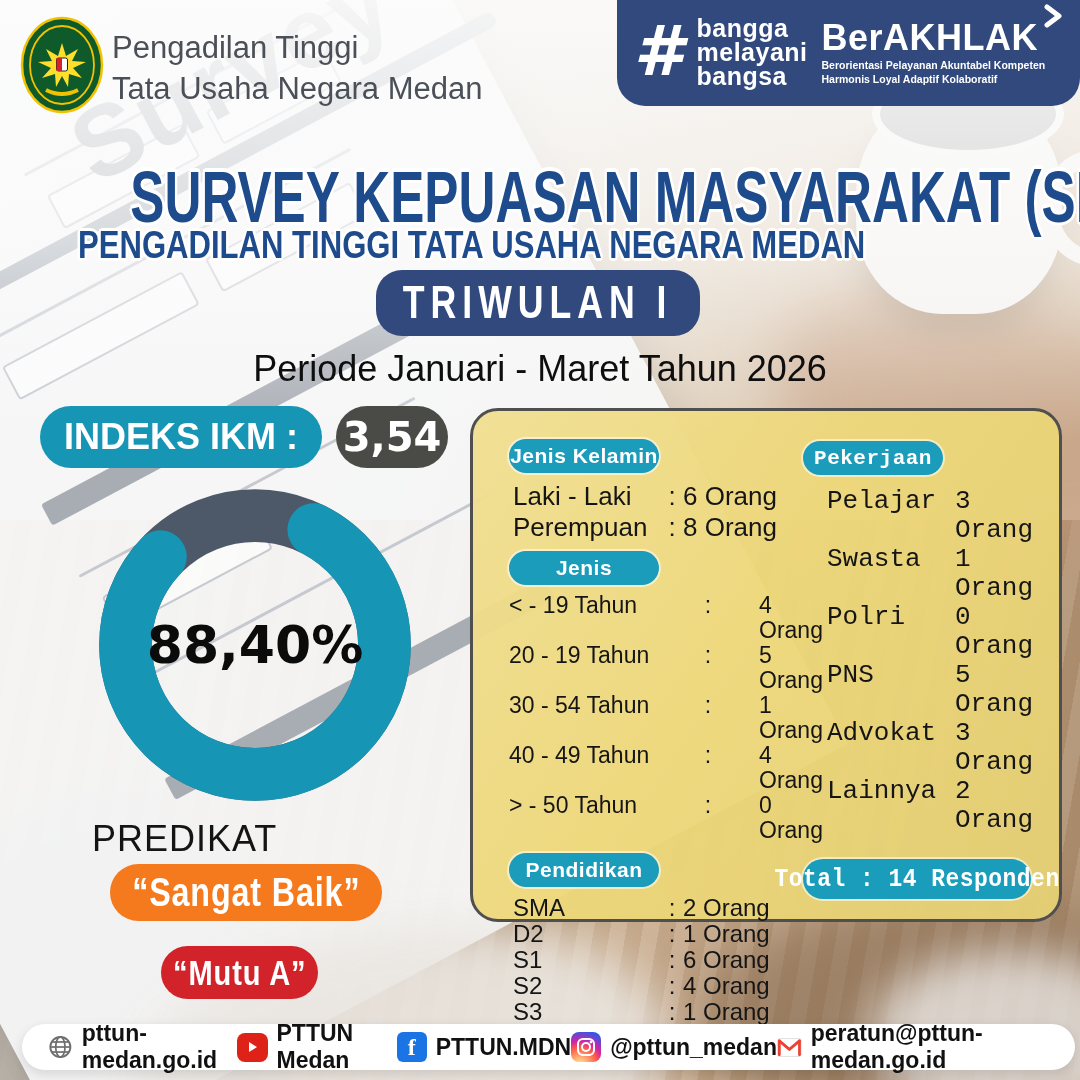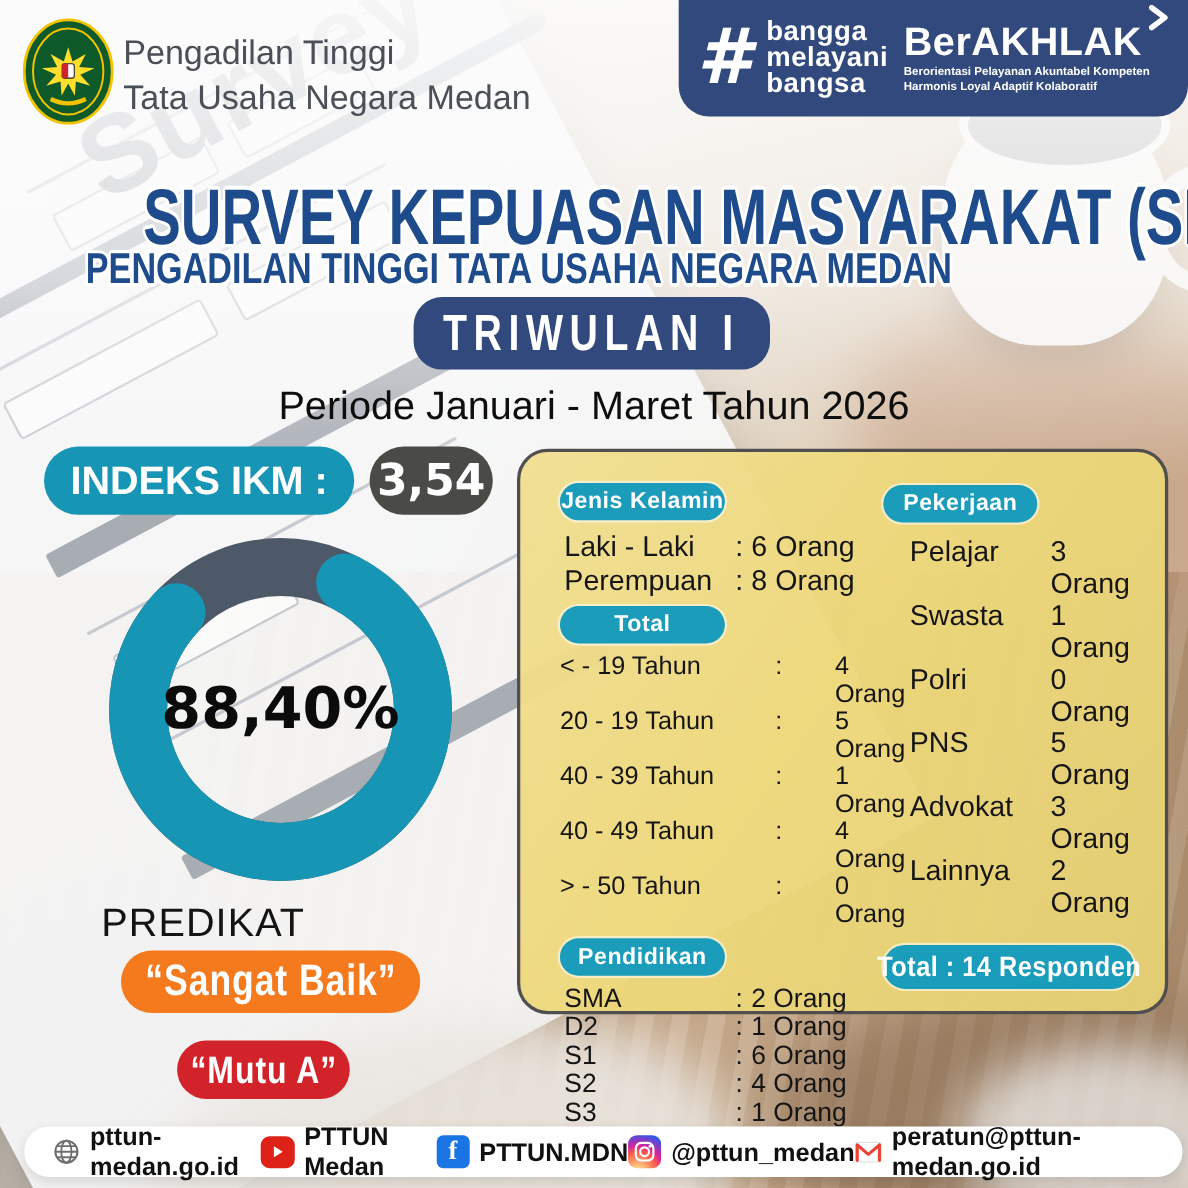--- a/index.html
+++ b/index.html
@@ -64,21 +64,21 @@
   .pill-sangat span{font-size:38px;letter-spacing:1px;transform:scale(.85,1.05);white-space:nowrap;}
   .pill-mutu{left:161px;top:946px;width:157px;height:53px;background:#d2232a;}
   .pill-mutu span{font-size:33px;letter-spacing:1px;transform:scale(.88,1.05);white-space:nowrap;}
   
   .panel{left:470px;top:408px;width:592px;height:514px;background:rgba(237,215,122,.96);
     border:3px solid #4f4f4f;border-radius:28px;box-sizing:border-box;}
   .panel::after{content:"";position:absolute;inset:0;border-radius:24px;
     background:linear-gradient(125deg,rgba(255,255,255,.18) 0%,rgba(255,255,255,0) 45%,rgba(120,110,60,.08) 100%);}
   .pcol{position:absolute;z-index:2;}
   .col-left{left:36px;top:28px;width:284px;}
-  .col-right{left:330px;top:30px;width:232px;}
+  .col-right{left:330px;top:30px;width:232px;font-family:Liberation Mono, monospace;}
   .sec-pill{width:150px;height:34px;background:#1b9cba;border-radius:999px;color:#fff;
     display:flex;align-items:center;justify-content:center;font-size:21px;font-weight:700;letter-spacing:.5px;
     box-shadow:0 0 0 2px rgba(255,255,255,.55);}
   .rows{color:#151515;}
   .row{display:grid;grid-template-columns:148px 22px auto;align-items:baseline;}
   .rows-gender{margin:8px 0 8px 4px;font-size:26px;}
   .rows-gender .row{line-height:31px;}
   .rows-age{margin:8px 0 10px 0;font-size:23px;}
   .rows-age .row{line-height:25px;gap:40px;}
   .rows-edu{margin:8px 0 0 4px;font-size:24px;}
@@ -204,34 +204,34 @@
           <span class="sep">:</span>
           <span class="val">6 Orang</span>
         </div>
         <div class="row">
           <span class="lbl">Perempuan</span>
           <span class="sep">:</span>
           <span class="val">8 Orang</span>
         </div>
       </div>
 
-      <div class="sec-pill">Total</div>
+      <div class="sec-pill">Jenis</div>
       <div class="rows rows-age">
         <div class="row">
           <span class="lbl">&lt; - 19 Tahun</span>
           <span class="sep">:</span>
           <span class="val">4 Orang</span>
         </div>
         <div class="row">
           <span class="lbl">20 - 19 Tahun</span>
           <span class="sep">:</span>
           <span class="val">5 Orang</span>
         </div>
         <div class="row">
-          <span class="lbl">40 - 39 Tahun</span>
+          <span class="lbl">30 - 54 Tahun</span>
           <span class="sep">:</span>
           <span class="val">1 Orang</span>
         </div>
         <div class="row">
           <span class="lbl">40 - 49 Tahun</span>
           <span class="sep">:</span>
           <span class="val">4 Orang</span>
         </div>
         <div class="row">
           <span class="lbl">&gt; - 50 Tahun</span>

